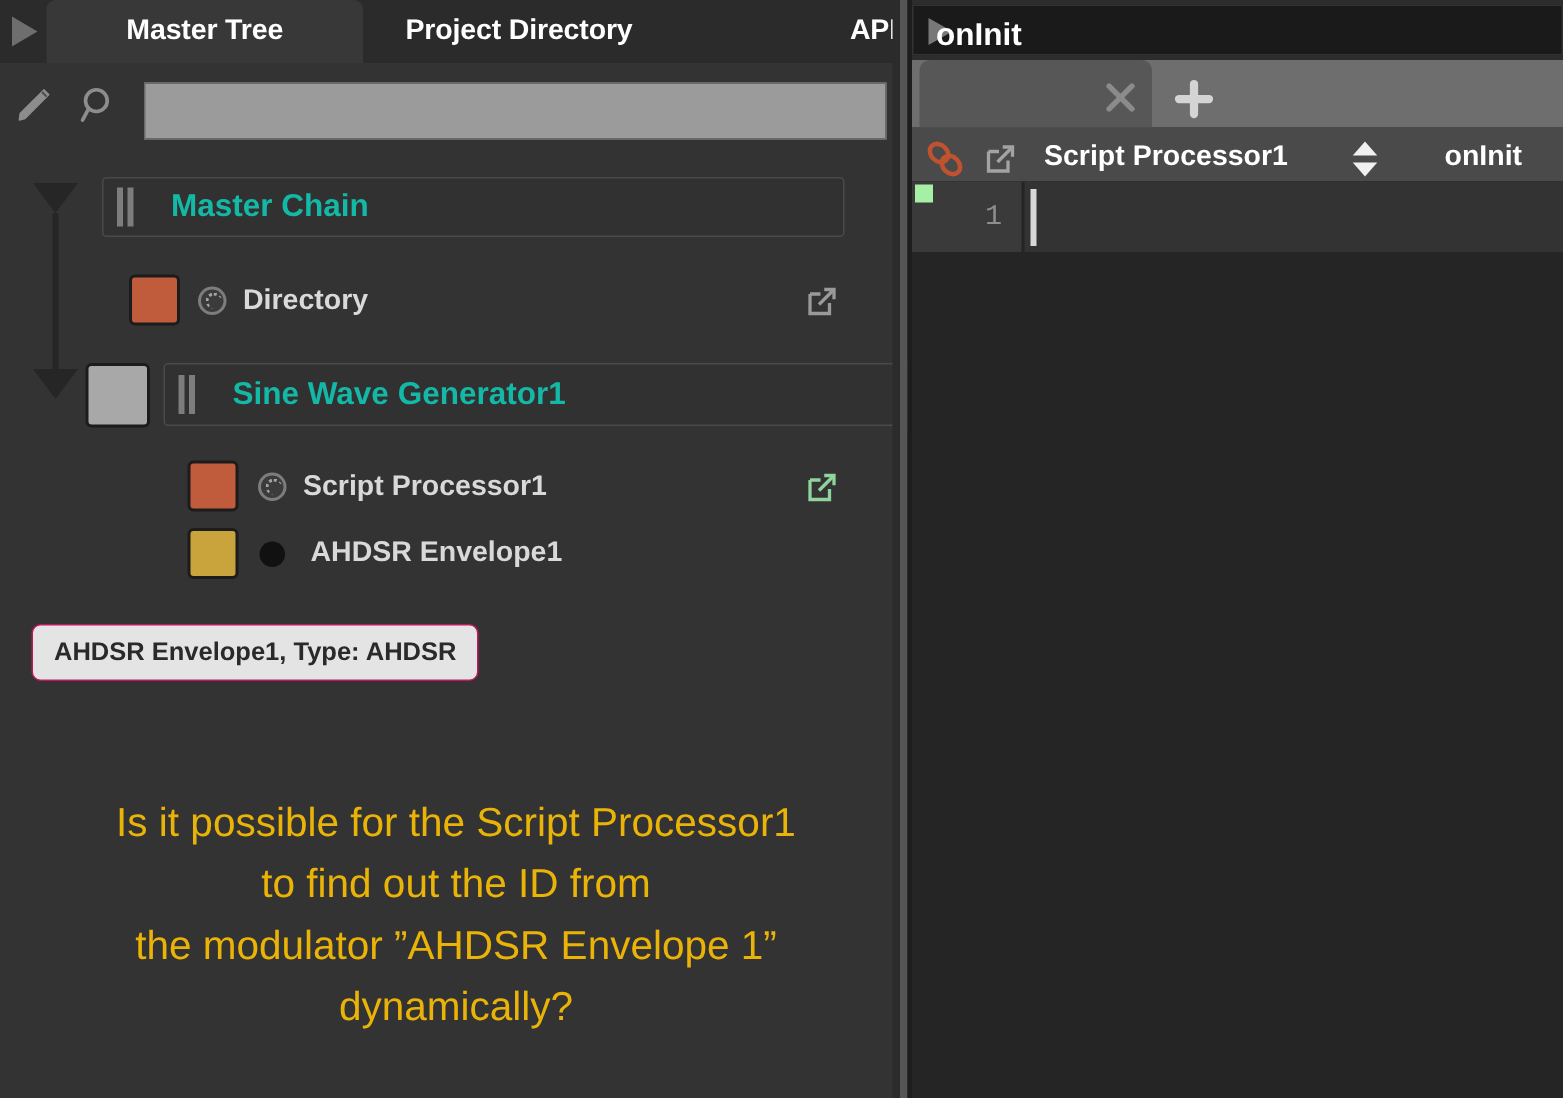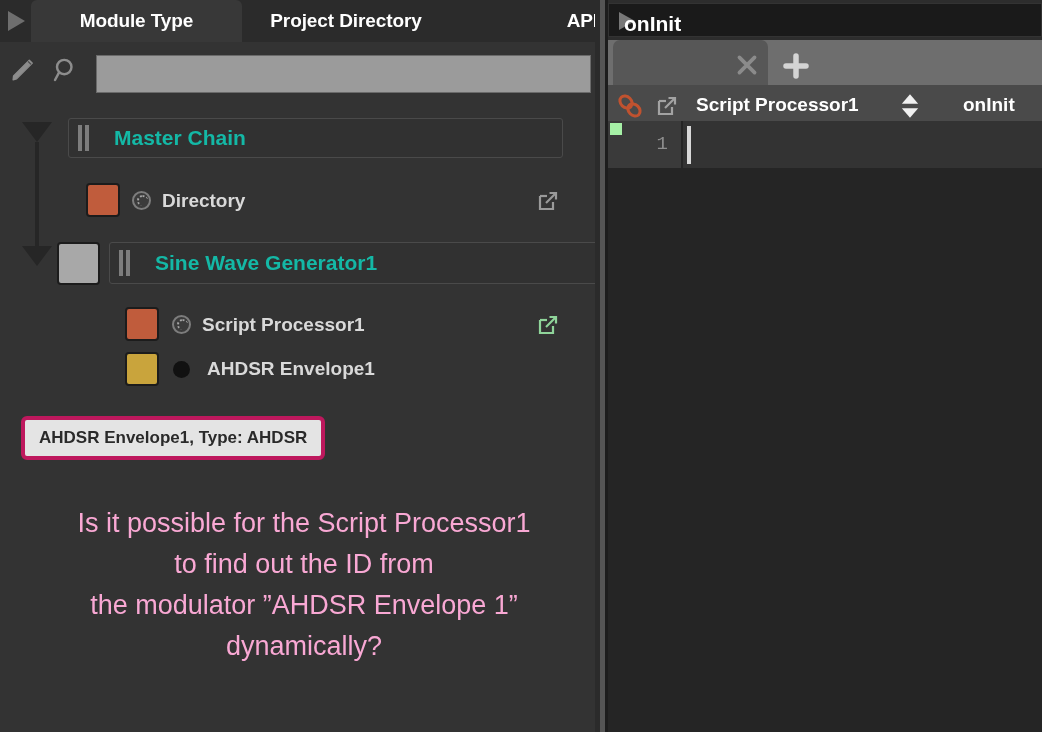--- a/index.html
+++ b/index.html
@@ -96,29 +96,29 @@
     background: #111111;
   }
   .node-label {
     position: absolute; color: #d9d9d9; font-size: 19px; font-weight: bold;
     white-space: nowrap;
   }
   .ext-link { position: absolute; width: 24px; height: 24px; }
 
   #tooltip {
     position: absolute; left: 21px; top: 416px;
-    background: #e4e4e4; border: 4px solid #be185d; border-radius: 6px;
+    background: #e4e4e4; border: 1px solid #be185d; border-radius: 6px;
     padding: 8px 14px;
     color: #2a2a2a; font-size: 17px; font-weight: bold;
     white-space: nowrap;
   }
 
   #question {
-    position: absolute; left: 8px; top: 462px; width: 592px;
-    text-align: center; color: #f9a8d4;
+    position: absolute; left: 8px; top: 487px; width: 592px;
+    text-align: center; color: #eab308;
     font-family: "Liberation Sans", sans-serif;
     font-size: 27px; line-height: 41px;
     white-space: pre-line;
   }
 
   
   #left-scroll-track {
     position: absolute; left: 595px; top: 0; width: 5px; height: 732px;
     background: #2b2b2b;
   }
@@ -207,21 +207,21 @@
 </head>
 <body>
 
 <div id="app">
 
   <div id="left-panel">
 
     <div id="left-tabbar">
       <div class="lt-play"></div>
       <div class="ltab" id="ltab-0">
-        <span>Module Type</span>
+        <span>Master Tree</span>
       </div>
       <div class="ltab" id="ltab-1">
         <span>Project Directory</span>
       </div>
       <div class="ltab" id="ltab-2">
         <span>API</span>
       </div>
     </div>
 
     <div id="left-toolbar">

